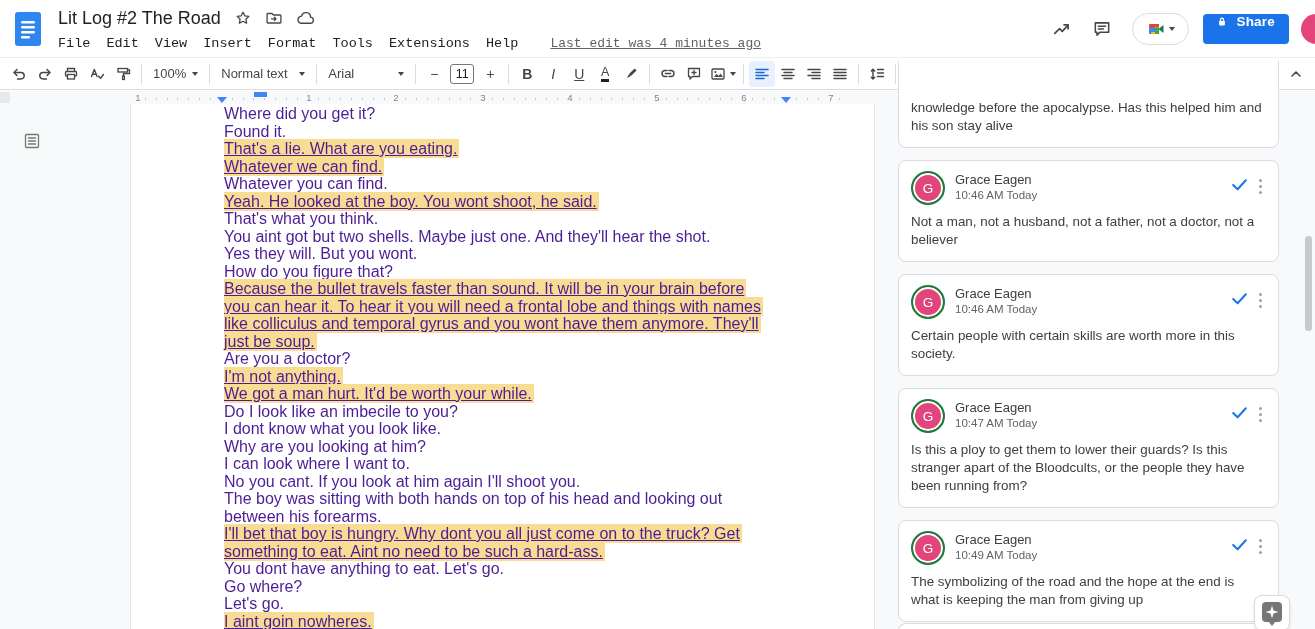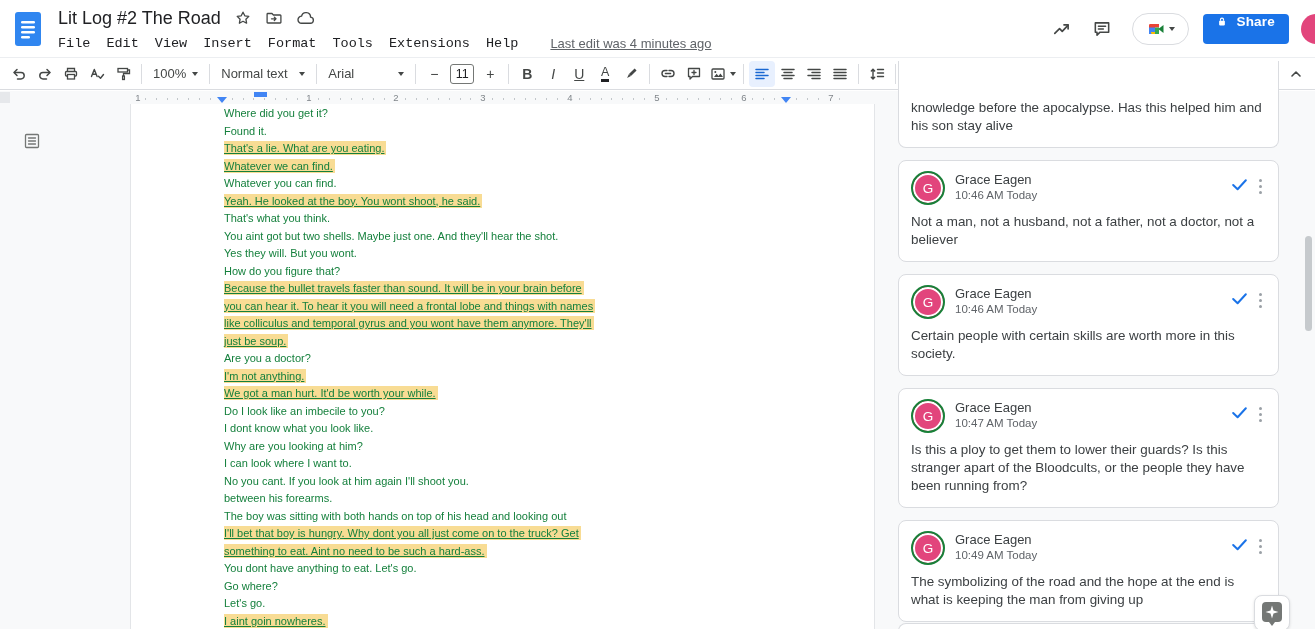--- a/index.html
+++ b/index.html
@@ -10,21 +10,21 @@
   
   .topbar { position:absolute; left:0; top:0; width:100%; height:57px; background:#fff; }
   .docs-logo { position:absolute; left:13px; top:9px; width:30px; height:40px; }
   .title-block { position:absolute; left:58px; top:6px; }
   .title-row { display:flex; align-items:center; gap:13px; height:24px; }
   .doc-title { font-size:18px; color:#202124; white-space:nowrap; }
   .title-ico { display:flex; align-items:center; color:#444746; }
   .menubar { display:flex; align-items:center; height:24px; margin-top:1px; }
   .menu-item { font-size:13.5px; color:#202124; padding:2px 8px; border-radius:4px; cursor:default;font-family:Liberation Mono, monospace; }
   .menu-item:first-child { padding-left:0; }
-  .last-edit { font-size:13px; color:#5f6368; text-decoration:underline; margin-left:24px; }
+  .last-edit { font-size:13px; color:#5f6368; text-decoration:underline; margin-left:24px;font-family:Liberation Mono, monospace; }
   .topbar-right { position:absolute; right:0; top:0; height:57px; display:flex; align-items:center; }
   .tb-icobtn { width:40px; height:40px; display:flex; align-items:center; justify-content:center; color:#444746; }
   .meet-pill { width:57px; height:32px; border:1px solid #dadce0; border-radius:16px; display:flex;
     align-items:center; justify-content:center; gap:3px; margin:0 14px 0 10px; background:#fff; }
   .share-btn { height:30px; padding:0 14px 0 12px; background:#1a73e8; border:none; border-radius:4px;
     color:#fff; font-size:13.5px; font-weight:700; display:flex; align-items:flex-start; gap:7px; letter-spacing:.2px; }
   .avatar-corner { width:30px; height:30px; border-radius:50%; background:#e2457c; margin-left:12px; margin-right:-16px; }
 
   
   .toolbar { position:absolute; left:0; top:57px; width:100%; height:33px; background:#fff;
@@ -58,21 +58,21 @@
   .marker { position:absolute; }
   .marker.tri { width:0; height:0; border-left:5px solid transparent; border-right:5px solid transparent;
     border-top:6px solid #4285f4; top:5px; }
   .marker.bar { width:13px; height:4.5px; background:#4285f4; top:0; }
 
   .outline-btn { position:absolute; left:23px; top:41px; width:18px; height:18px; color:#747775; }
 
   .page { position:absolute; left:130px; top:13px; width:745px; height:525px; background:#fff;
     border-left:1px solid #e3e5e8; border-right:1px solid #e3e5e8; }
   .doc-lines { position:absolute; left:93px; top:1px; right:20px; }
-  .doc-line { height:17.5px; line-height:17.6px; font-size:11px; color:#15803d; white-space:nowrap; }
+  .doc-line { height:17.5px; line-height:17.6px; font-size:16px; color:#4c1d95; white-space:nowrap; }
   .line-text.hl { background:#f8dc94; padding:1px 2px 1px 0;text-decoration:underline; }
 
   
   .comments-pane { position:absolute; left:883px; top:0; width:432px; height:538px; }
   .cards { position:absolute; left:15px; top:0; width:381px; }
   .card { background:#fff; border:1px solid #dadce0; border-radius:8px; padding:10px 14px 12px 12px;
     margin-bottom:12px; position:relative; }
   .card.cut-top { margin-top:-30px; padding-top:38px; border-top:none; border-radius:0 0 8px 8px; }
   .card.cut-bottom { position:absolute; left:0; top:532px; width:381px; height:14px;
     border-bottom:none; border-radius:8px 8px 0 0; margin:0; padding:0; }
@@ -392,22 +392,22 @@
             <div class="doc-line"><span class="line-text hl">like colliculus and temporal gyrus and you wont have them anymore. They'll</span></div>
             <div class="doc-line"><span class="line-text hl">just be soup.</span></div>
             <div class="doc-line"><span class="line-text">Are you a doctor?</span></div>
             <div class="doc-line"><span class="line-text hl">I'm not anything.</span></div>
             <div class="doc-line"><span class="line-text hl">We got a man hurt. It'd be worth your while.</span></div>
             <div class="doc-line"><span class="line-text">Do I look like an imbecile to you?</span></div>
             <div class="doc-line"><span class="line-text">I dont know what you look like.</span></div>
             <div class="doc-line"><span class="line-text">Why are you looking at him?</span></div>
             <div class="doc-line"><span class="line-text">I can look where I want to.</span></div>
             <div class="doc-line"><span class="line-text">No you cant. If you look at him again I'll shoot you.</span></div>
+            <div class="doc-line"><span class="line-text">The boy was sitting with both hands on top of his head and looking out</span></div>
             <div class="doc-line"><span class="line-text">between his forearms.</span></div>
-            <div class="doc-line"><span class="line-text">The boy was sitting with both hands on top of his head and looking out</span></div>
             <div class="doc-line"><span class="line-text hl">I'll bet that boy is hungry. Why dont you all just come on to the truck? Get</span></div>
             <div class="doc-line"><span class="line-text hl">something to eat. Aint no need to be such a hard-ass.</span></div>
             <div class="doc-line"><span class="line-text">You dont have anything to eat. Let's go.</span></div>
             <div class="doc-line"><span class="line-text">Go where?</span></div>
             <div class="doc-line"><span class="line-text">Let's go.</span></div>
             <div class="doc-line"><span class="line-text hl">I aint goin nowheres.</span></div>
           </div>
       </div>
     </div>
 

